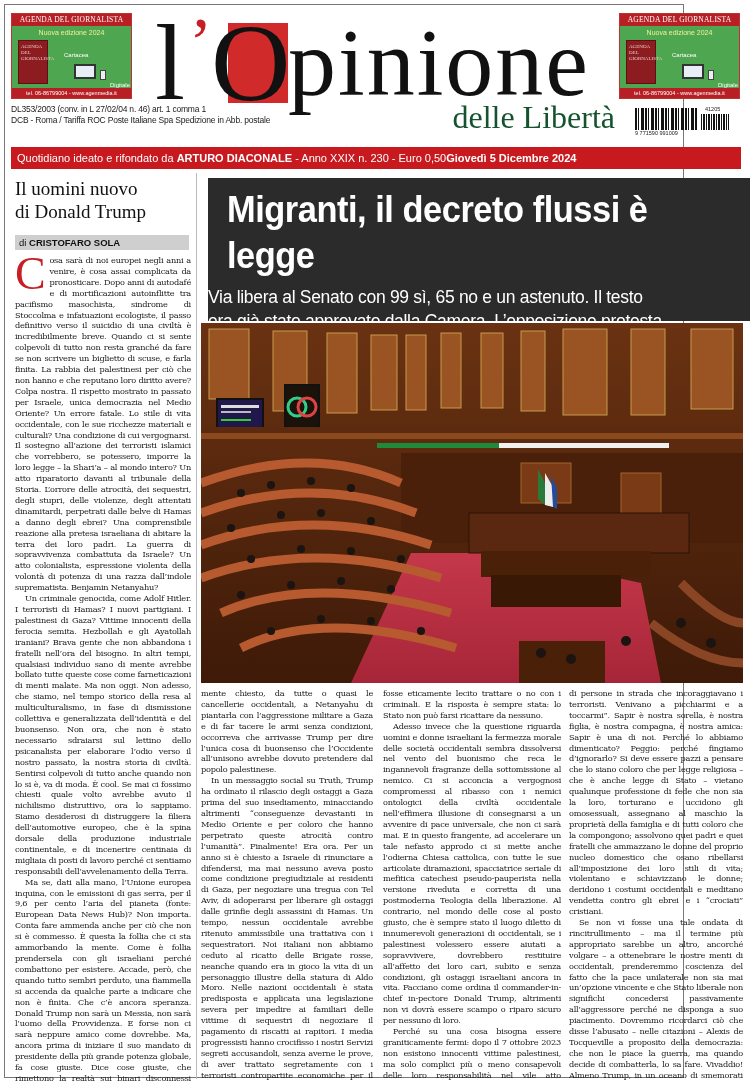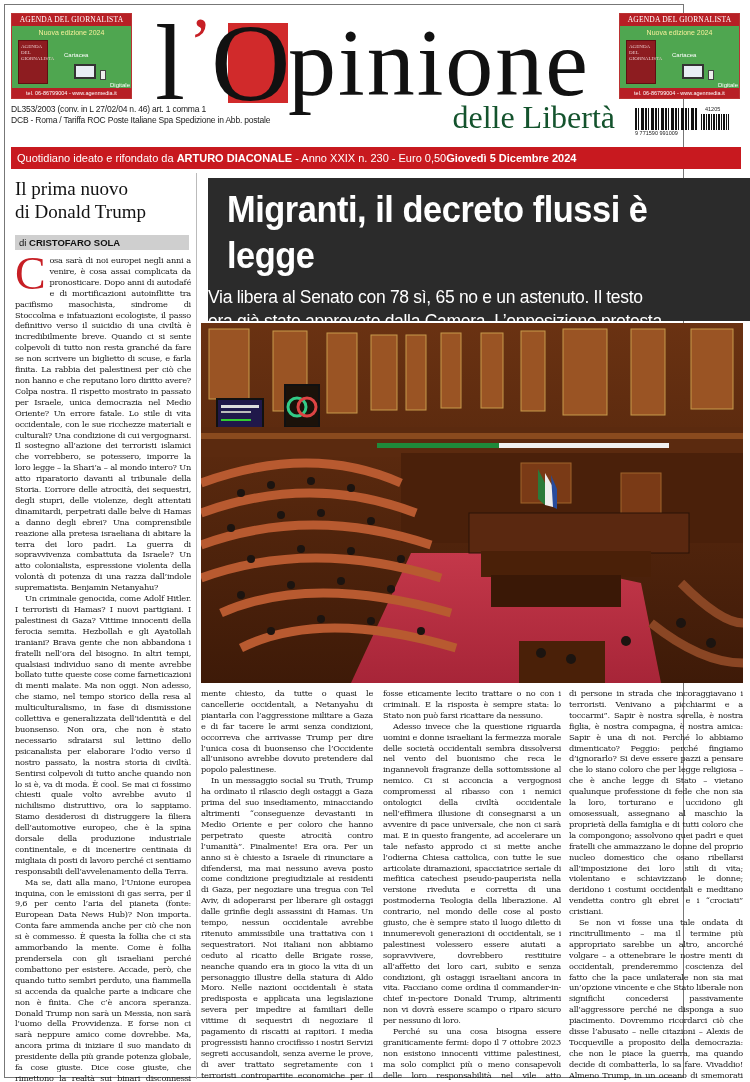--- a/index.html
+++ b/index.html
@@ -116,35 +116,35 @@
   </div>
 
   <div class="band">
     <span><span>Quotidiano ideato e rifondato da </span><b>ARTURO DIACONALE</b><span> - Anno XXIX n. 230 - Euro 0,50</span></span>
     <span class="date">Giovedì 5 Dicembre 2024</span>
   </div>
 
   <div class="vrule"></div>
 
   <div class="op-title">
-    <div>Il prima nuovo</div>
+    <div>Il uomini nuovo</div>
     <div>di Donald Trump</div>
   </div>
   <div class="op-byline"><span class="di">di </span><span>CRISTOFARO SOLA</span></div>
 
   <div class="col col1">
     <p class="first"><span class="dropcap">C</span><span>osa sarà di noi europei negli anni a venire, è cosa assai complicata da pronosticare. Dopo anni di autodafé e di mortificazioni autoinflitte tra pacifismo masochista, sindrome di Stoccolma e infatuazioni ecologiste, il passo definitivo verso il suicidio di una civiltà è incredibilmente breve. Quando ci si sente colpevoli di tutto non resta granché da fare se non scrivere un biglietto di scuse, e farla finita. La rabbia dei palestinesi per ciò che non hanno e che reputano loro diritto avere? Colpa nostra. Il rispetto mostrato in passato per Israele, unica democrazia nel Medio Oriente? Un errore fatale. Lo stile di vita occidentale, con le sue ricchezze materiali e culturali? Una condizione di cui vergognarsi. Il sostegno all’azione dei terroristi islamici che vorrebbero, se potessero, imporre la loro legge – la Shari’a – al mondo intero? Un atto riparatorio davanti al tribunale della Storia. L’orrore delle atrocità, dei sequestri, degli stupri, delle violenze, degli attentati dinamitardi, perpetrati dalle belve di Hamas a danno degli ebrei? Una comprensibile reazione alla pretesa israeliana di abitare la terra dei loro padri. La guerra di sopravvivenza combattuta da Israele? Un atto colonialista, espressione violenta della volontà di potenza di una razza dall’indole suprematista. Benjamin Netanyahu?</span></p>
     <p>Un criminale genocida, come Adolf Hitler. I terroristi di Hamas? I nuovi partigiani. I palestinesi di Gaza? Vittime innocenti della ferocia semita. Hezbollah e gli Ayatollah iraniani? Brava gente che non abbandona i fratelli nell’ora del bisogno. In altri tempi, qualsiasi individuo sano di mente avrebbe bollato tutte queste cose come farneticazioni di menti malate. Ma non oggi. Non adesso, che siamo, nel tempo storico della resa al multiculturalismo, in fase di dismissione collettiva e generalizzata dell’identità e del buonsenso. Non ora, che non è stato necessario sdraiarsi sul lettino dello psicanalista per elaborare l’odio verso il nostro passato, la nostra storia di civiltà. Sentirsi colpevoli di tutto anche quando non lo si è, va di moda. È cool. Se mai ci fossimo chiesti quale volto avrebbe avuto il nichilismo distruttivo, ora lo sappiamo. Siamo desiderosi di distruggere la filiera dell’automotive europeo, che è la spina dorsale della produzione industriale continentale, e di incenerire centinaia di migliaia di posti di lavoro perché ci sentiamo responsabili dell’avvelenamento della Terra.</p>
     <p>Ma se, dati alla mano, l’Unione europea inquina, con le emissioni di gas serra, per il 9,6 per cento l’aria del pianeta (fonte: European Data News Hub)? Non importa. Conta fare ammenda anche per ciò che non si è commesso. È questa la follia che ci sta ammorbando la mente. Come è follia prendersela con gli israeliani perché combattono per esistere. Accade, però, che quando tutto sembri perduto, una fiammella si accenda da qualche parte a indicare che non è finita. Che c’è ancora speranza. Donald Trump non sarà un Messia, non sarà l’uomo della Provvidenza. E forse non ci sarà neppure amico come dovrebbe. Ma, ancora prima di iniziare il suo mandato di presidente della più grande potenza globale, fa cose giuste. Dice cose giuste, che rimettono la realtà sui binari disconnessi della ragione. Dopo mesi trascorsi a gemere, da entrambe le sponde dell’Atlantico, sulla tragedia toccata alle povere vittime palestinesi della ferocia israeliana, dopo aver incessante-</p>
   </div>
 
   <div class="headbox">
     <div class="headline">Migranti, il decreto flussi è legge</div>
     <div class="deck">
-      <div>Via libera al Senato con 78 sì, 65 no e un astenuto. Il testo</div>
+      <div>Via libera al Senato con 99 sì, 65 no e un astenuto. Il testo</div>
       <div>era già stato approvato dalla Camera. L’opposizione protesta,</div>
       <div>ma la maggioranza vota la fiducia in modo compatto</div>
     </div>
   </div>
 
   <div class="photo" title="Aula del Senato durante la votazione">
     <svg width="542" height="360" viewBox="0 0 542 360">
       <defs>
         <linearGradient id="wall" x1="0" y1="0" x2="0" y2="1">
           <stop offset="0" stop-color="#6a3212"></stop>

